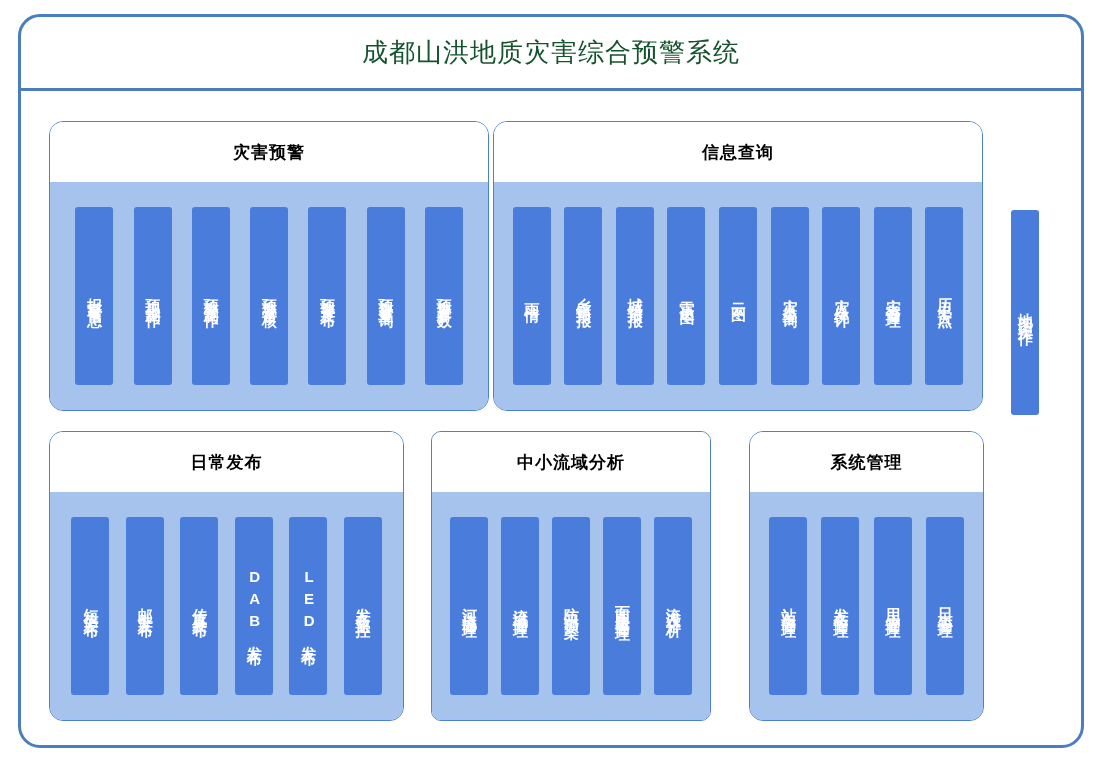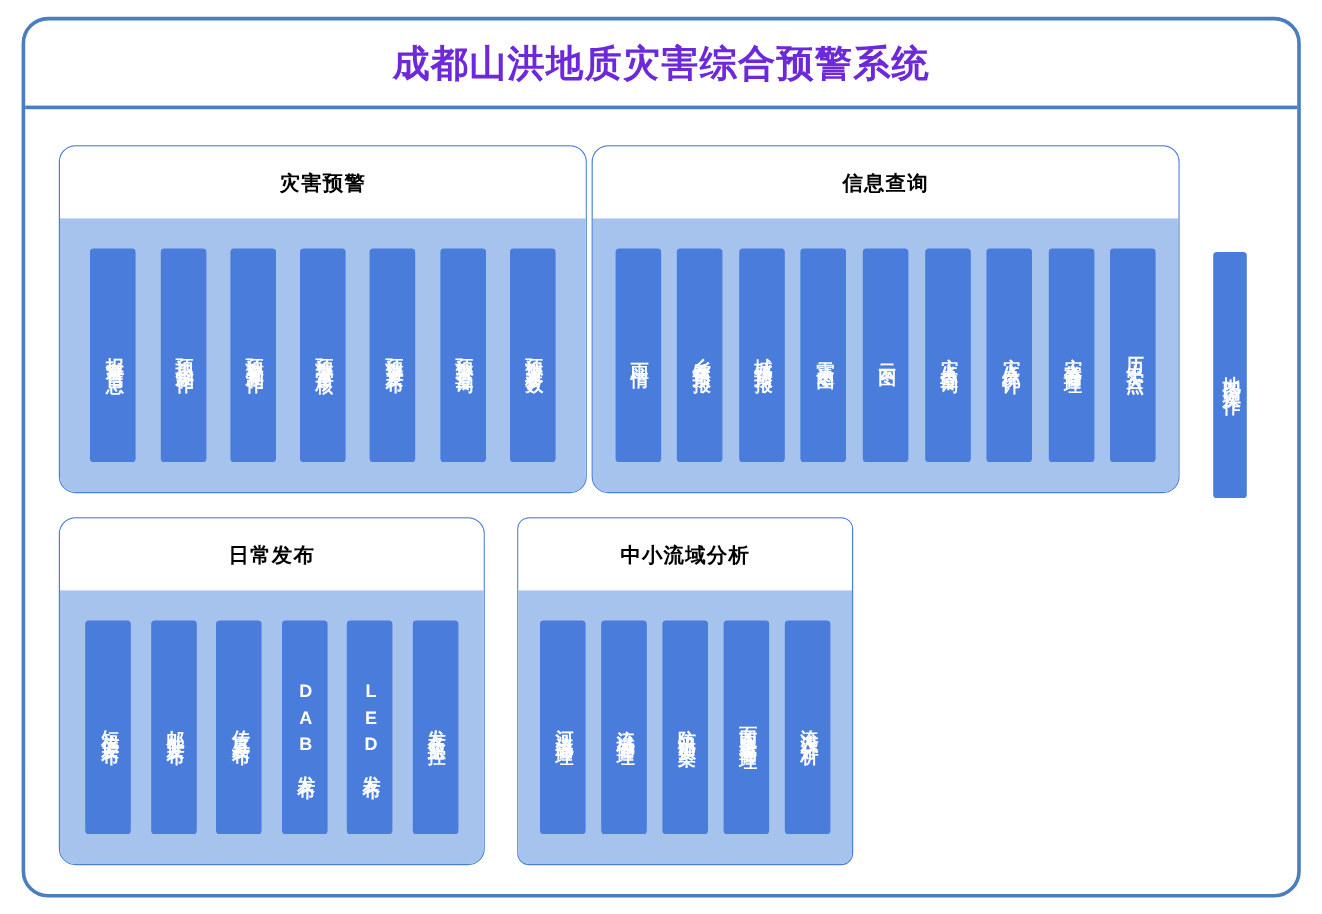--- a/index.html
+++ b/index.html
@@ -19,23 +19,23 @@
     background: #ffffff;
   }
   .titlebar {
     position: absolute;
     left: 0; top: 0;
     width: 100%; height: 74px;
     border-bottom: 3px solid var(--frame-border, #4A7EBF);
     display: flex; align-items: center; justify-content: center;
   }
   .title {
-    font-size: 31px;
-    font-weight: bold;
-    color: #6d28d9;
+    font-size: 26px;
+    font-weight: normal;
+    color: #14532d;
     letter-spacing: 1px;
   }
   .panel {
     position: absolute;
     border: 1.5px solid var(--panel-border, #4C7FD6);
     border-radius: 14px;
     background: #ffffff;
     overflow: hidden;
     display: flex;
     flex-direction: column;
@@ -149,16 +149,25 @@
     <div class="panel-title">中小流域分析</div>
     <div class="panel-body">
         <div class="item">河流管理</div>
         <div class="item">流域管理</div>
         <div class="item">防汛预案</div>
         <div class="item">面雨量管理</div>
         <div class="item">淹没分析</div>
       </div>
   </div>
 
+  <div class="panel p5">
+    <div class="panel-title">系统管理</div>
+    <div class="panel-body">
+        <div class="item">站点管理</div>
+        <div class="item">发布管理</div>
+        <div class="item">用户管理</div>
+        <div class="item">日志管理</div>
+      </div>
+  </div>
 
   <div class="map-bar">地图操作</div>
 
 </div>
 
 </body></html>

